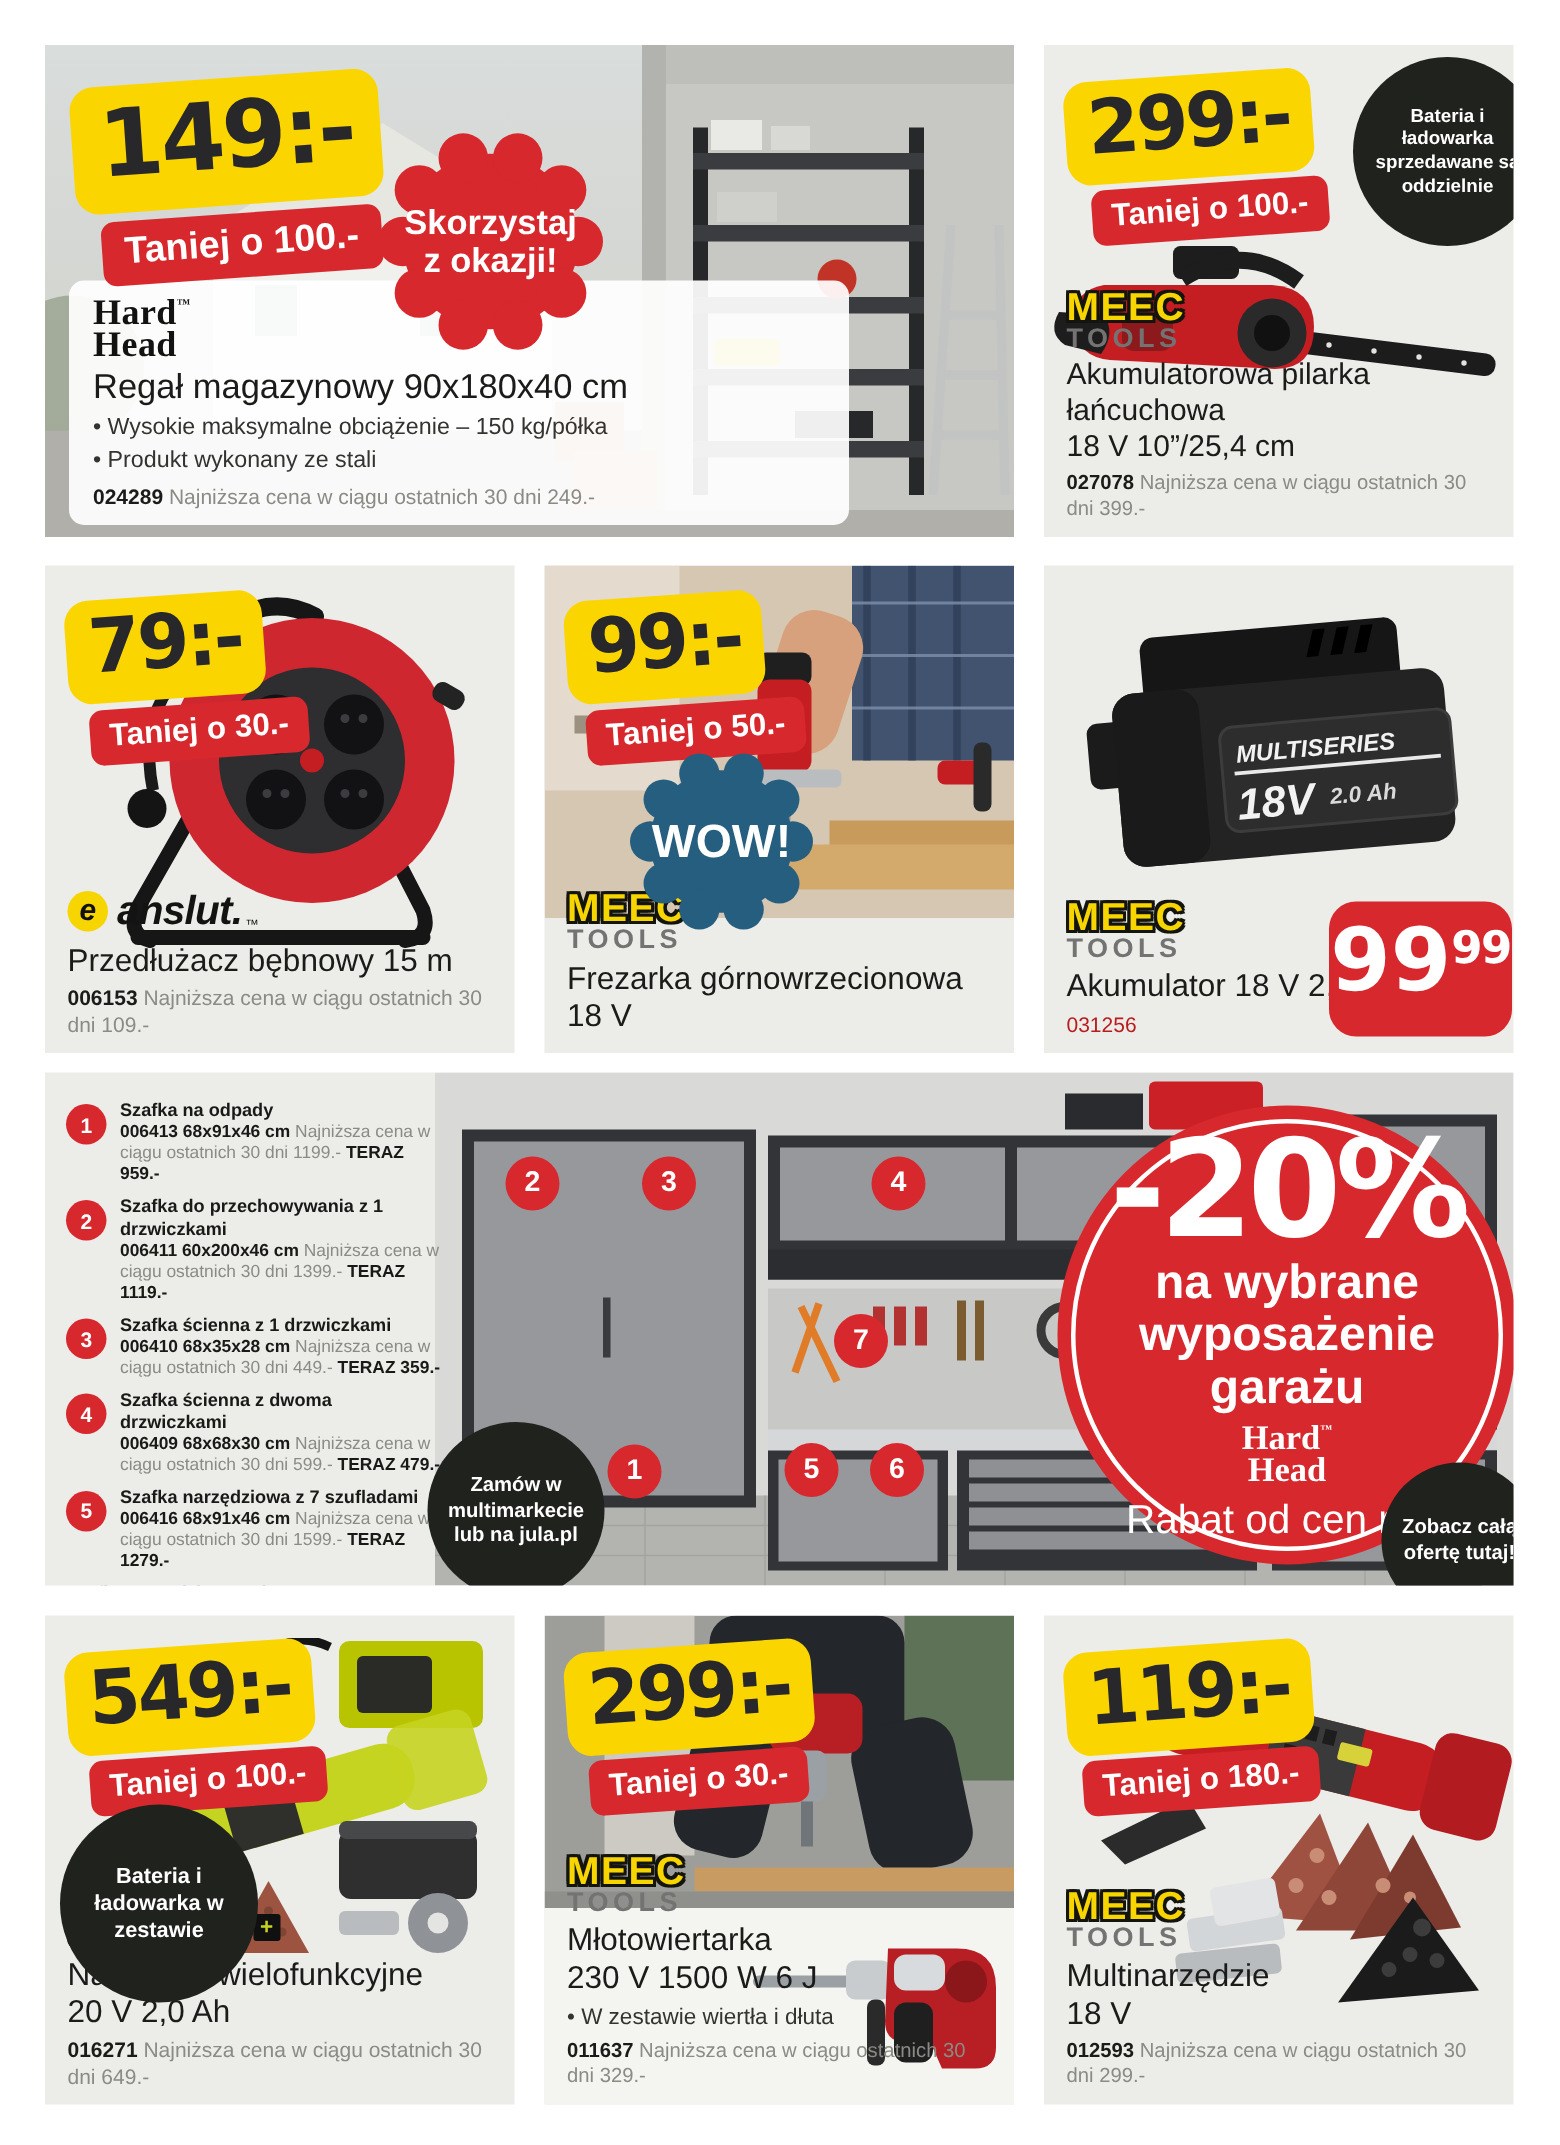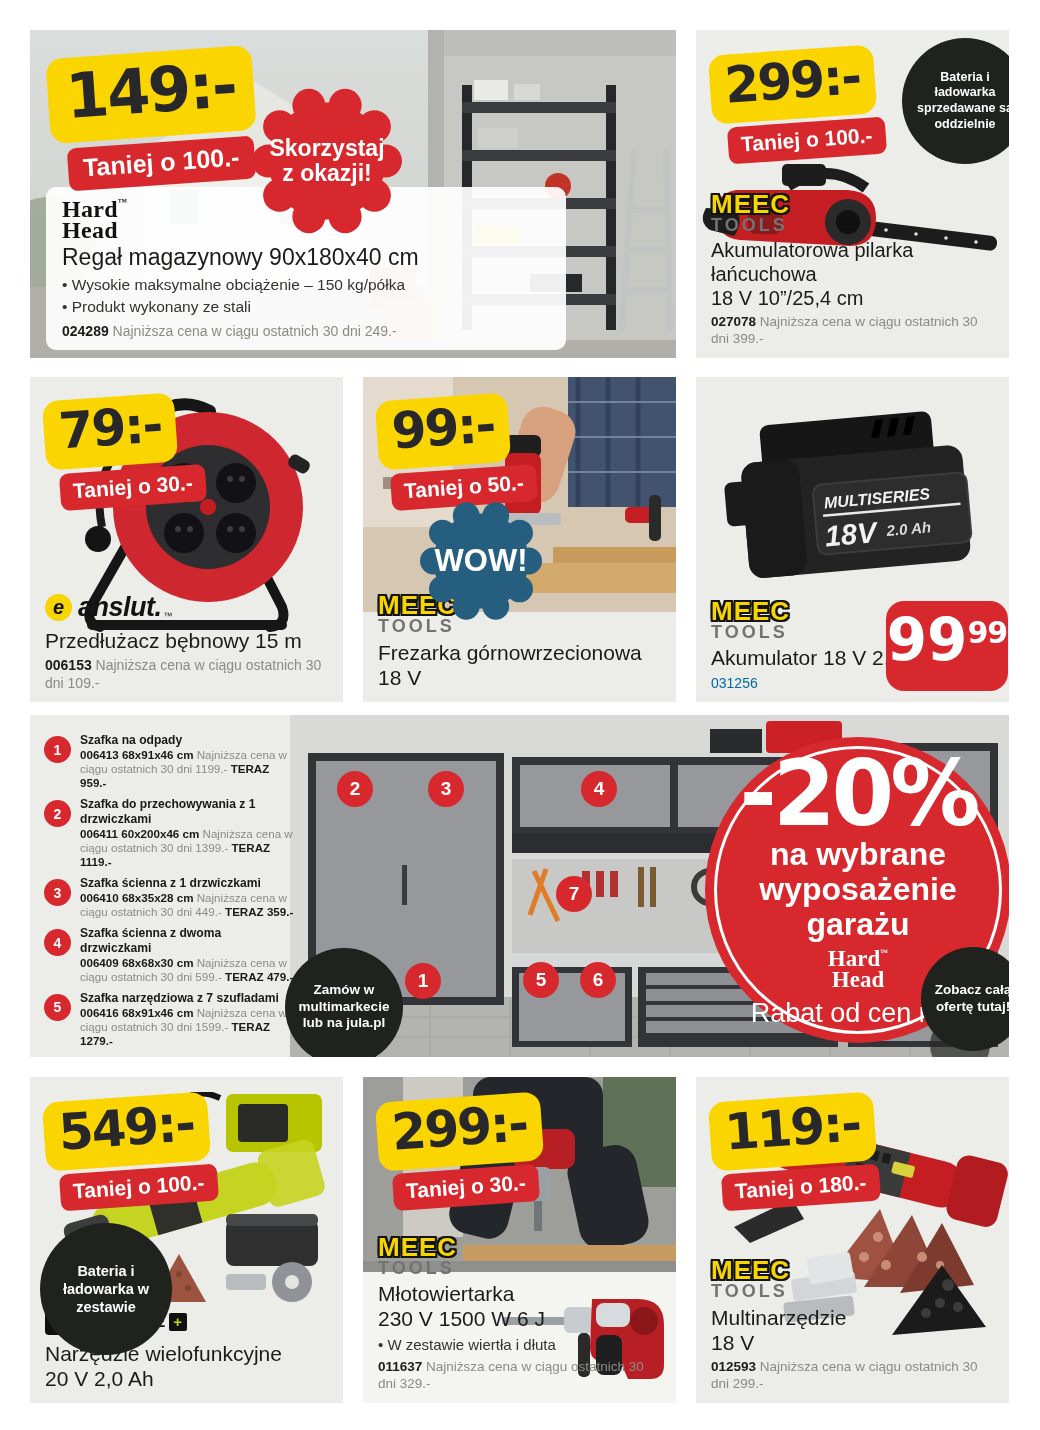--- a/index.html
+++ b/index.html
@@ -269,21 +269,21 @@
       <text x="188" y="147" fill="#dadada" font-size="15" font-style="italic" font-weight="bold" font-family="Liberation Sans, sans-serif">2.0 Ah</text>
     </g>
   </svg>
   <div class="redprice" style="left:190px;top:224px;width:122px;height:90px">
     <span class="main">99</span>
       <span class="sup">99</span>
   </div>
   <div class="info" style="right:130px">
     <div class="meec"><span class="m1">MEEC</span><span class="m2">TOOLS</span></div>
     <div class="title" style="white-space:nowrap">Akumulator 18 V 2,0 Ah</div>
-    <div class="legal"><b style="font-weight:400;color:#0369a1">031256</b></div>
+    <div class="legal"><b style="font-weight:400;color:#b91c1c">031256</b></div>
   </div>
 </section>
 
 <section class="card" style="left:30px;top:715px;width:979px;height:342px;background:#eceiec9;background-color:#ecece9">
   <svg class="photo" style="left:260px" width="719" height="342" viewBox="0 0 719 342">
     <rect width="719" height="342" fill="#d9d9d7"></rect>
     <rect x="0" y="282" width="719" height="60" fill="#b3b3b0"></rect>
     <g stroke="#a3a3a0" stroke-width="1">
         <path d="M0,302 H719 M0,322 H719 M60,282 V342 M140,282 V342 M220,282 V342 M300,282 V342 M380,282 V342 M460,282 V342 M540,282 V342 M620,282 V342"></path>
       </g>
@@ -384,21 +384,21 @@
 
   <div class="blackcir" style="left:255px;top:233px;width:102px;height:102px;font-size:13.5px;padding:8px;z-index:6">Zamów w multimarkecie lub na jula.pl</div>
 
   <div class="redcircle">
     <div class="pct">-20%</div>
     <div class="l1">na wybrane</div>
     <div class="l1">wyposażenie garażu</div>
     <div class="hh"><span>Hard</span><span class="tm">™</span><br><span>Head</span></div>
     <div class="note">Rabat od cen reg.</div>
   </div>
-  <div class="blackcir" style="left:891px;top:232px;width:88px;height:88px;font-size:13.5px;padding:8px;z-index:8">Zobacz całą ofertę tutaj!</div>
+  <div class="blackcir" style="left:891px;top:260px;width:88px;height:88px;font-size:13.5px;padding:8px;z-index:8">Zobacz całą ofertę tutaj!</div>
 </section>
 
 <section class="card" style="left:30px;top:1077px;width:313px;height:326px">
   <svg class="photo" style="top:15px" width="313" height="210" viewBox="0 0 313 210">
     <rect x="196" y="2" width="96" height="58" rx="7" fill="#b9c400"></rect>
     <rect x="208" y="12" width="50" height="38" rx="4" fill="#2a2a26"></rect>
     <path d="M190,6 q-30,-14 -44,14 q-8,18 10,24" stroke="#151515" stroke-width="6" fill="none"></path>
     <g transform="rotate(-16 150 110)">
       <rect x="58" y="92" width="190" height="44" rx="20" fill="#c5d420"></rect>
       <rect x="120" y="92" width="46" height="44" fill="#2f2f2b"></rect>
@@ -413,30 +413,31 @@
         <circle cx="140" cy="196" r="3"></circle>
         <circle cx="158" cy="196" r="3"></circle>
         <circle cx="149" cy="182" r="3"></circle>
       </g>
     <rect x="196" y="182" width="40" height="16" rx="4" fill="#b9bcbe"></rect>
     <circle cx="262" cy="190" r="20" fill="#8f9397"></circle>
       <circle cx="262" cy="190" r="7" fill="#e4e4e2"></circle>
   </svg>
   <div class="price md" style="left:14px;top:20px">549:-</div>
   <div class="disc md" style="left:30px;top:92px">Taniej o 100.-</div>
-  <div class="blackcir" style="left:10px;top:146px;width:112px;height:112px;font-size:14.5px;padding:10px">Bateria i ładowarka w zestawie</div>
+  <div class="blackcir" style="left:10px;top:126px;width:112px;height:112px;font-size:14.5px;padding:10px">Bateria i ładowarka w zestawie</div>
   <div class="info">
     <div class="ryobi">
         <span class="box">RYOBI</span>
         <span class="one">
           <span>ONE</span>
           <span class="plus">+</span>
         </span>
       </div>
     <div class="title"><span>Narzędzie wielofunkcyjne</span><br><span>20 V 2,0 Ah</span></div>
+    <div class="legal"><b>016271</b> <span>Najniższa cena w ciągu ostatnich 30 dni 649.-</span></div>
   </div>
 </section>
 
 <section class="card" style="left:363px;top:1077px;width:313px;height:326px">
   <svg class="photo" width="313" height="195" viewBox="0 0 313 195">
     <rect width="313" height="195" fill="#9d9d9a"></rect>
     <rect x="40" y="0" width="60" height="160" fill="#cccac2"></rect>
     <rect x="240" y="0" width="73" height="110" fill="#5d7257"></rect>
     <g fill="#23262a">
         <rect x="110" y="0" width="130" height="90" rx="18"></rect>

